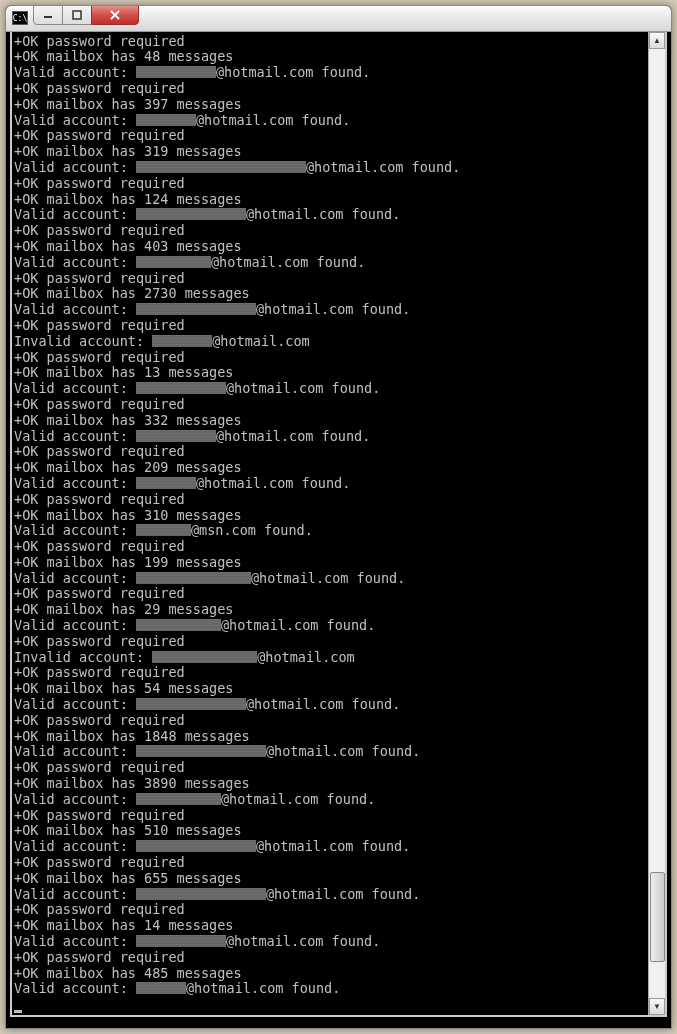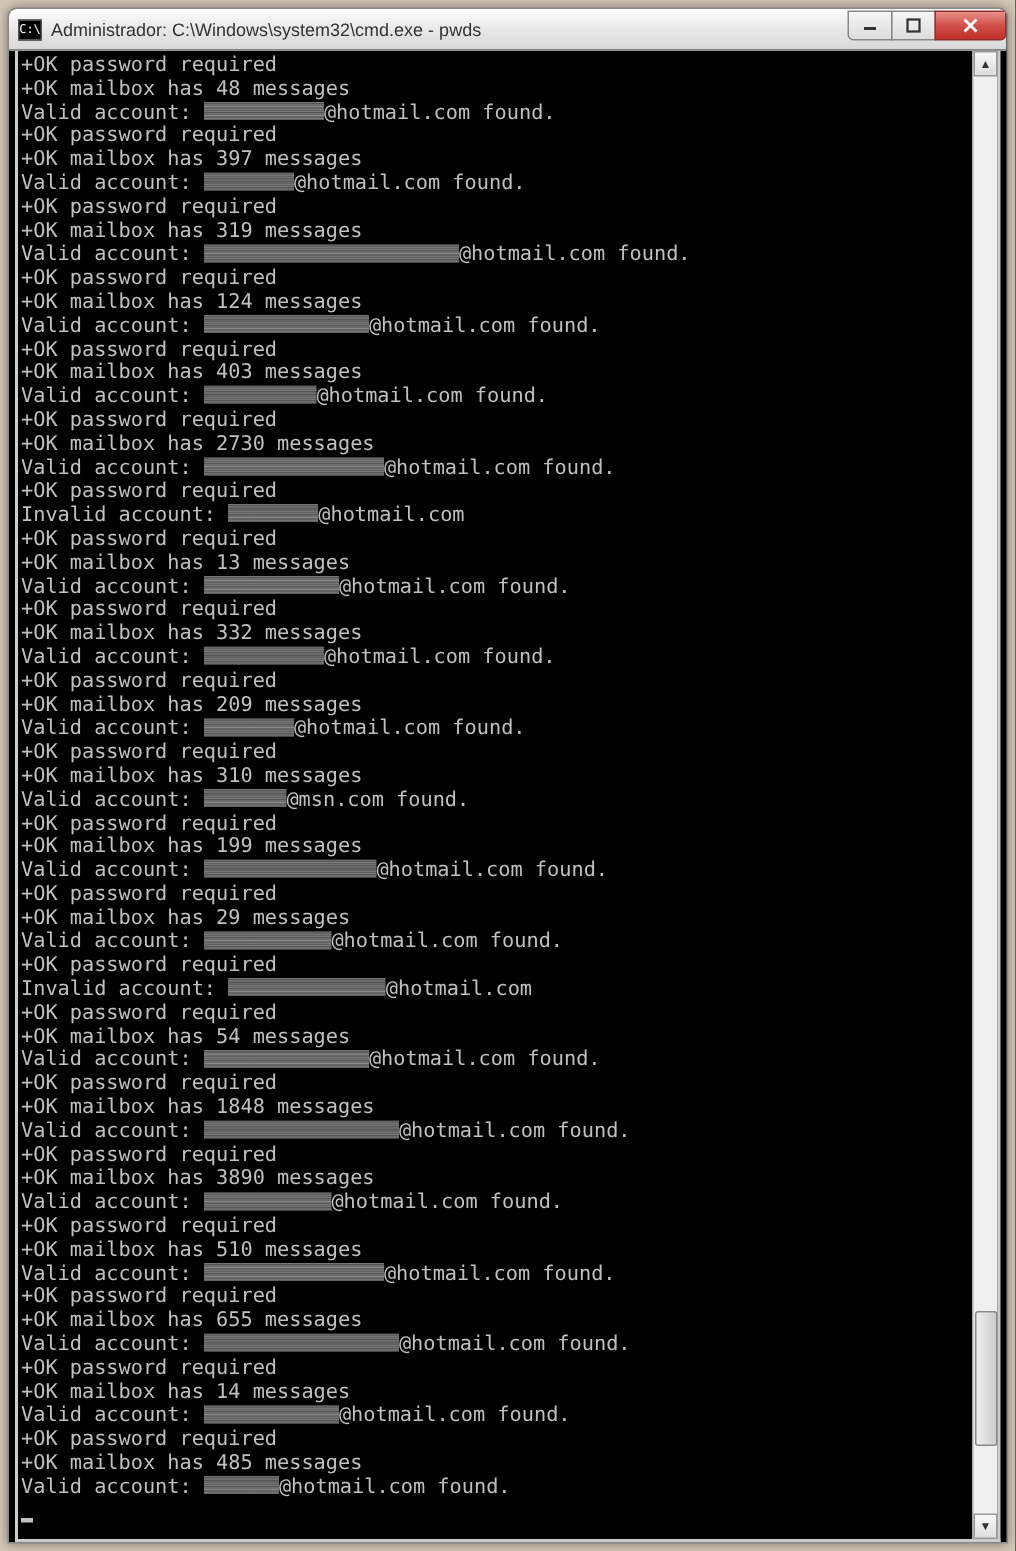--- a/index.html
+++ b/index.html
@@ -77,21 +77,21 @@
     .win-btn.min, .win-btn.max {
       border-radius: 0 0 0 0;
     }
     .win-btn.min { border-radius: 0 0 0 4px; }
     .terminal-wrap {
       flex: 1;
       display: flex;
       background: #000;
       border: 2px solid #ccc;
       border-top: none;
-      margin: 0 4px 0 4px;
+      margin: 0 4px 11px 4px;
     }
     .terminal {
       flex: 1;
       background: #000;
       color: #c0c0c0;
       font-family: 'Consolas', 'Lucida Console', monospace;
       font-size: 13.5px;
       line-height: 15.8px;
       padding: 2px 0 2px 2px;
       white-space: pre;
@@ -142,21 +142,20 @@
       background: #c0c0c0;
       vertical-align: bottom;
     }
   </style>
 </head>
 <body>
 
 <div class="window">
   <div class="titlebar">
     <div class="titlebar-icon">C:\</div>
-    <div class="titlebar-text">Administrador: C:\Windows\system32\cmd.exe - pwds</div>
     <div class="window-controls">
       <div class="win-btn min">
         <svg width="10" height="10">
             <rect x="1" y="6" width="8" height="2" fill="#333"></rect>
           </svg>
       </div>
       <div class="win-btn max">
         <svg width="10" height="10">
             <rect x="1" y="1" width="8" height="8" fill="none" stroke="#333" stroke-width="1.5"></rect>
           </svg>

